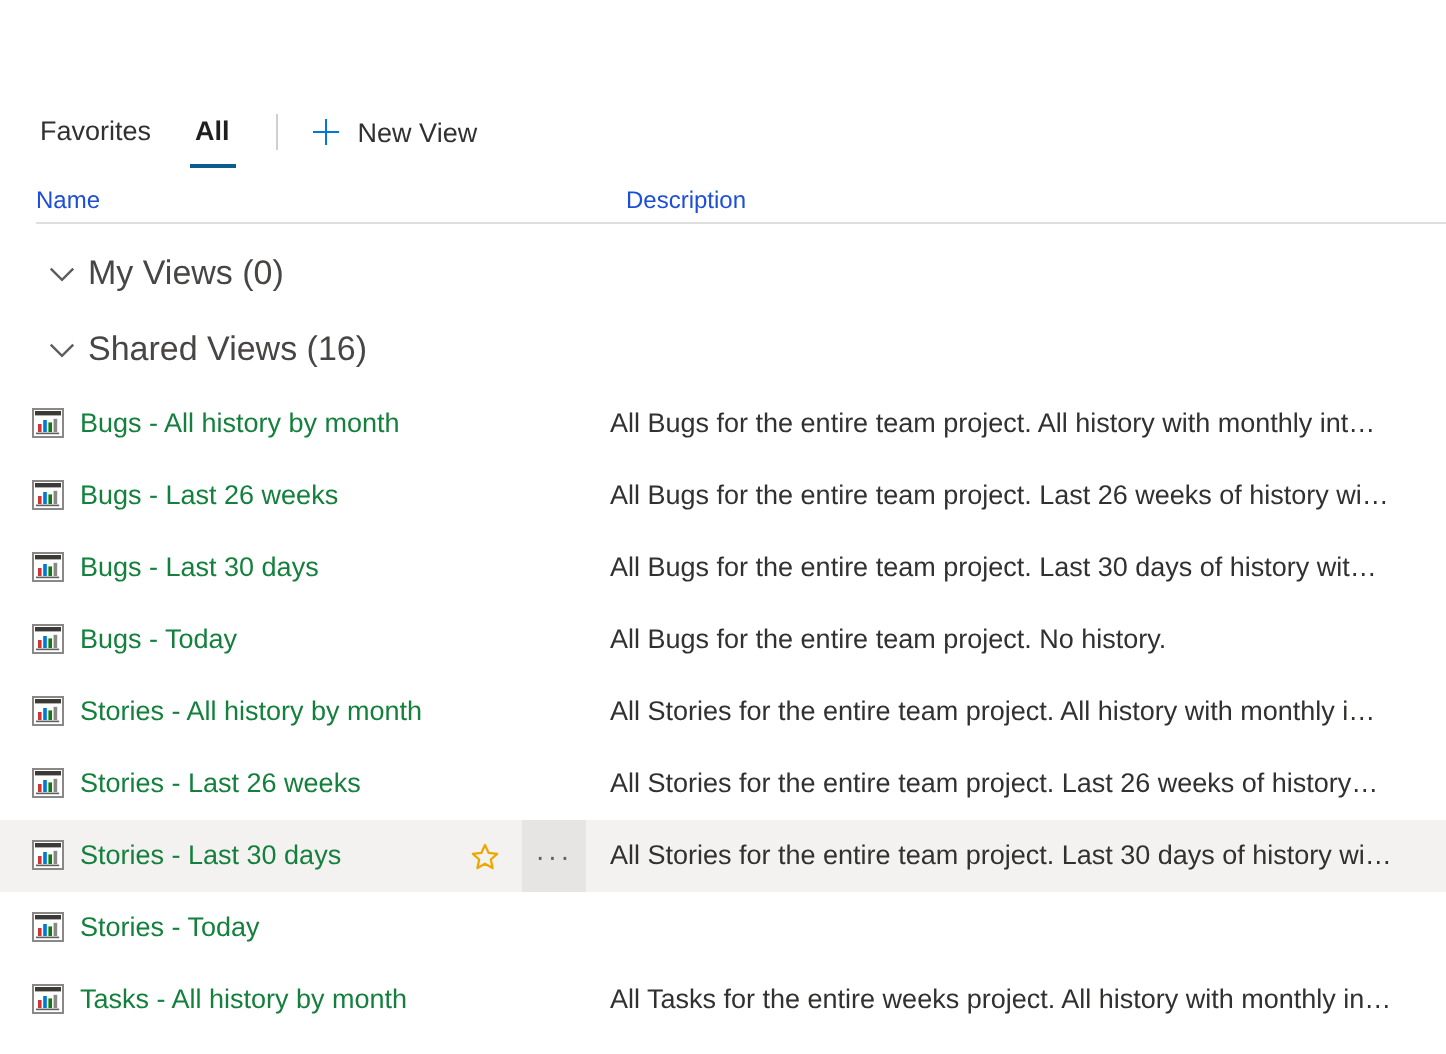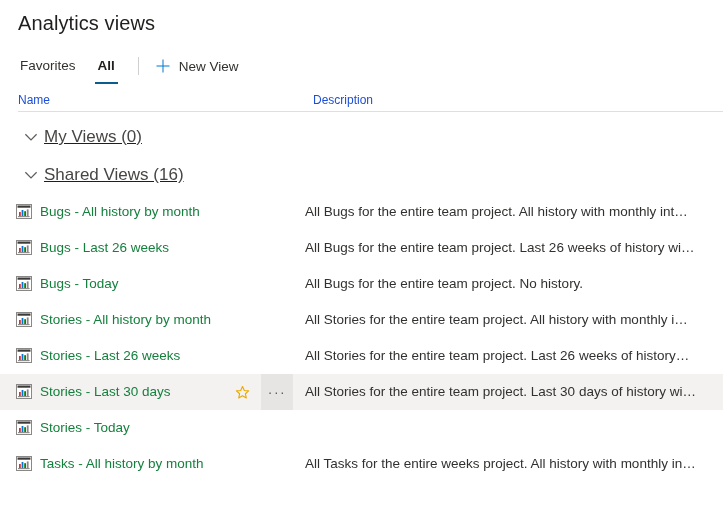--- a/index.html
+++ b/index.html
@@ -133,21 +133,20 @@
     width: 723px;
   }
 
   .group-row {
     position: relative;
     height: 38px;
     display: flex;
     align-items: center;
     padding-left: 22px;
     cursor: pointer;
-    text-decoration: underline;
   }
   .group-chevron {
     width: 18px;
     height: 18px;
     color: #605e5c;
     flex: 0 0 auto;
     margin-right: 4px;
   }
   .group-label {
     font-size: 17px;
@@ -231,21 +230,20 @@
     letter-spacing: 1.5px;
     line-height: 10px;
     font-family: "Liberation Sans", sans-serif;
   }
 </style>
 </head>
 <body>
 
 <div class="page">
 
-  <div class="page-title">Analytics views</div>
 
   <div class="command-bar">
     <button class="tab">Favorites</button>
     <button class="tab active">All</button>
     <div class="cmd-sep"></div>
     <button class="new-view">
       <span class="plus-icon">
         <svg viewBox="0 0 16 16" width="16" height="16" aria-hidden="true">
           <path d="M7.5 1.5 H8.5 V7.5 H14.5 V8.5 H8.5 V14.5 H7.5 V8.5 H1.5 V7.5 H7.5 Z" fill="currentColor"></path>
         </svg>
@@ -305,20 +303,35 @@
           <rect x="5.6" y="6" width="1.8" height="6" fill="#0078d4"></rect>
           <rect x="8.2" y="7.2" width="1.8" height="4.8" fill="#107c10"></rect>
           <rect x="10.8" y="5.4" width="1.8" height="6.6" fill="#8a8886"></rect>
           <rect x="2" y="12.3" width="11.6" height="0.8" fill="#605e5c"></rect>
         </svg>
       </span>
       <span class="row-name">Bugs - Last 26 weeks</span>
       <span class="row-desc">All Bugs for the entire team project. Last 26 weeks of history wi…</span>
     </div>
 
+    <div class="row">
+      <span class="row-icon">
+        <svg viewBox="0 0 16 15" width="16" height="15" aria-hidden="true">
+          <rect x="0.5" y="0.5" width="15" height="14" fill="#ffffff" stroke="#8a8886"></rect>
+          <rect x="1.5" y="1.5" width="13" height="2.2" fill="#3b3a39"></rect>
+          <rect x="3" y="8" width="1.8" height="4" fill="#d13438"></rect>
+          <rect x="5.6" y="6" width="1.8" height="6" fill="#0078d4"></rect>
+          <rect x="8.2" y="7.2" width="1.8" height="4.8" fill="#107c10"></rect>
+          <rect x="10.8" y="5.4" width="1.8" height="6.6" fill="#8a8886"></rect>
+          <rect x="2" y="12.3" width="11.6" height="0.8" fill="#605e5c"></rect>
+        </svg>
+      </span>
+      <span class="row-name">Bugs - Last 30 days</span>
+      <span class="row-desc">All Bugs for the entire team project. Last 30 days of history wit…</span>
+    </div>
 
     <div class="row">
       <span class="row-icon">
         <svg viewBox="0 0 16 15" width="16" height="15" aria-hidden="true">
           <rect x="0.5" y="0.5" width="15" height="14" fill="#ffffff" stroke="#8a8886"></rect>
           <rect x="1.5" y="1.5" width="13" height="2.2" fill="#3b3a39"></rect>
           <rect x="3" y="8" width="1.8" height="4" fill="#d13438"></rect>
           <rect x="5.6" y="6" width="1.8" height="6" fill="#0078d4"></rect>
           <rect x="8.2" y="7.2" width="1.8" height="4.8" fill="#107c10"></rect>
           <rect x="10.8" y="5.4" width="1.8" height="6.6" fill="#8a8886"></rect>

